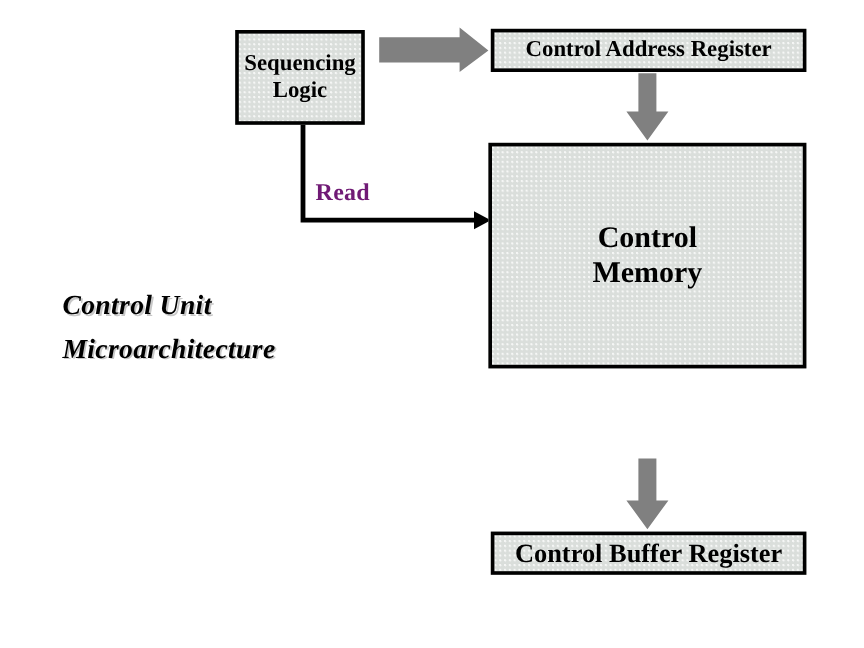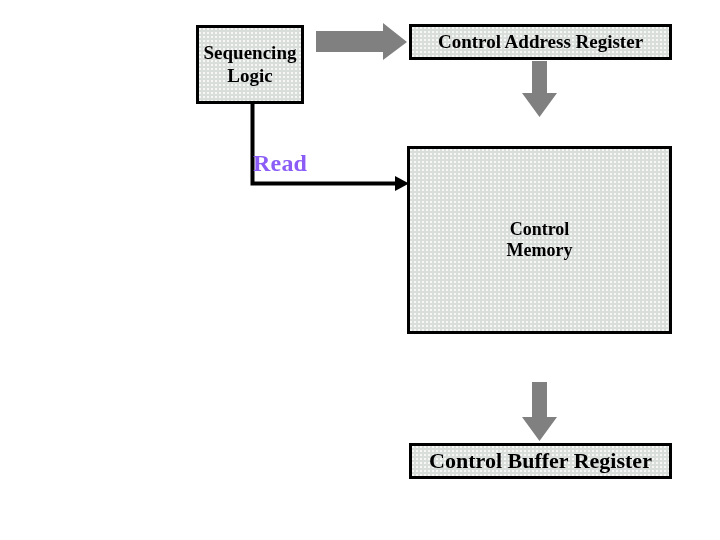--- a/index.html
+++ b/index.html
@@ -45,38 +45,37 @@
   }
   #node-control-address-register {
     left: 409px; top: 24px;
     width: 263px; height: 36px;
     font-size: 19px;
     text-align: center;
   }
   #node-control-memory {
     left: 407px; top: 119px;
     width: 265px; height: 188px;
-    font-size: 18px;
-    margin-top: 27px;
+    font-size: 25px;
   }
   #node-control-buffer-register {
     left: 409px; top: 443px;
     width: 263px; height: 36px;
     font-size: 22px;
   }
 
   .node-label { display: block; white-space: pre-line; }
 
   
   #label-read {
     position: absolute;
-    left: 253px; top: 150px;
-    font-size: 24px;
+    left: 263px; top: 150px;
+    font-size: 20px;
     font-weight: bold;
-    color: #8b5cf6;
+    color: #701a75;
     letter-spacing: 0.2px;
   }
 
   #page-title {
     position: absolute;
     left: 52px; top: 237px;
     font-size: 23px;
     font-weight: bold;
     font-style: italic;
     color: #000000;
@@ -132,14 +131,16 @@
     <span class="node-label">Control
 Memory</span>
   </div>
 
   <div class="node" id="node-control-buffer-register">
     <span class="node-label">Control Buffer Register</span>
   </div>
 
   <div id="label-read">Read</div>
 
+  <div id="page-title">Control Unit
+Microarchitecture</div>
 
 </div>
 
 </body></html>

